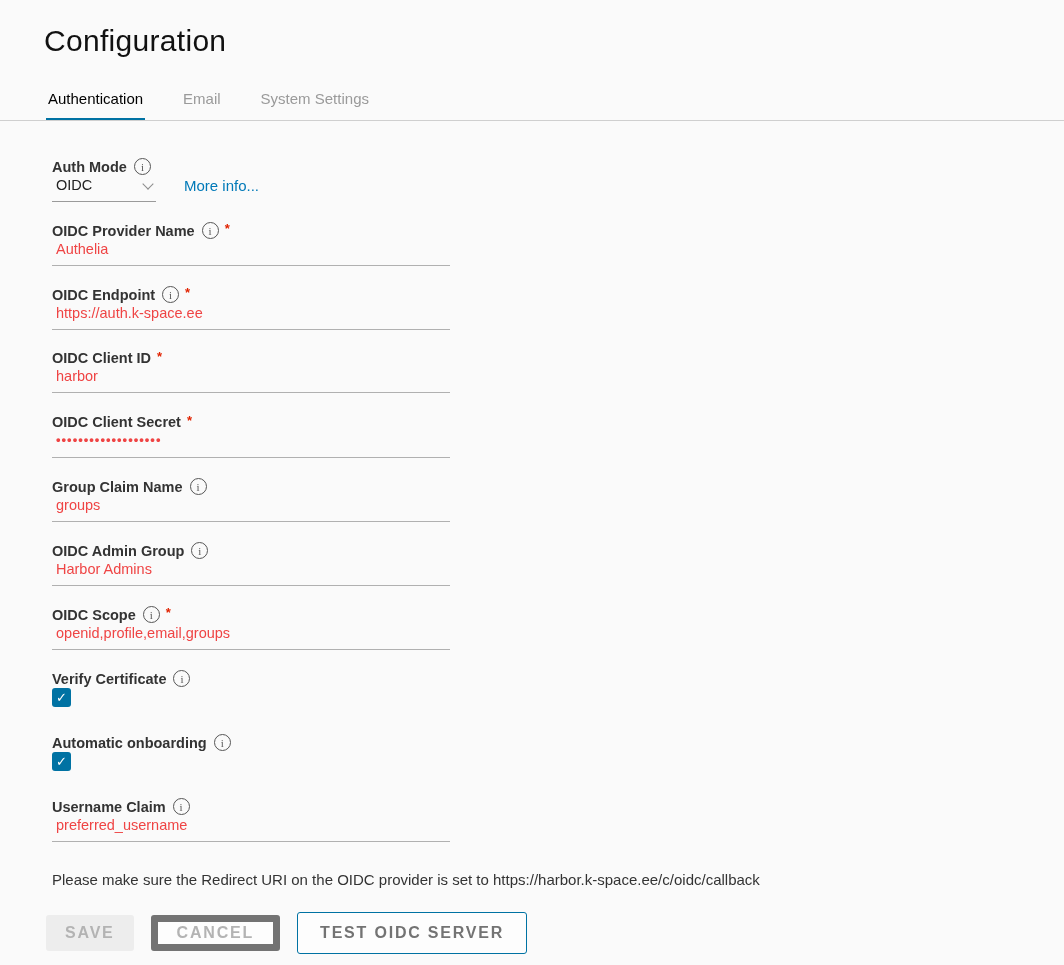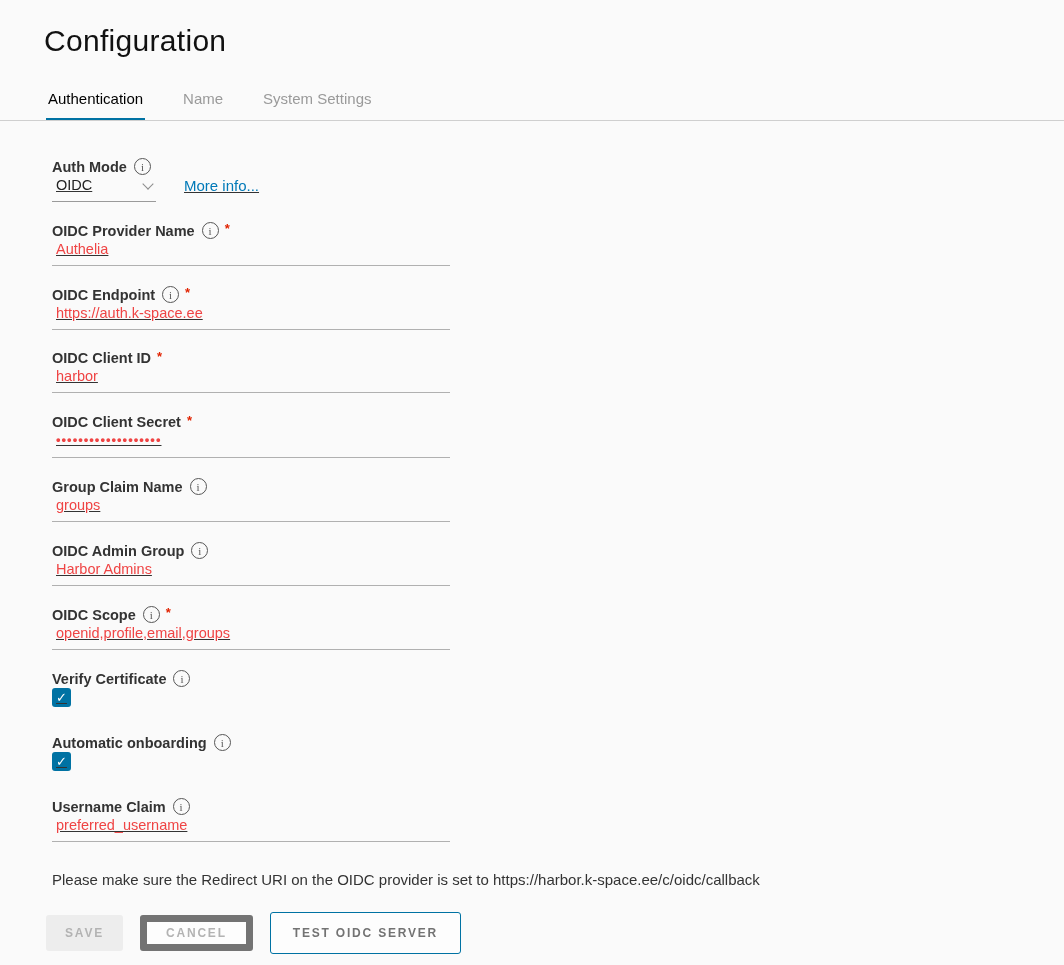--- a/index.html
+++ b/index.html
@@ -81,21 +81,21 @@
     cursor:pointer;
   }
   .required-mark {
     color:#e12200;
     font-size:13px;
     font-weight:700;
     margin-left:-1px;
     position:relative;
     top:-2px;
   }
-  .control-cell { display:flex; align-items:flex-start;text-decoration:underline; }
+  .control-cell { display:flex; align-items:flex-start; }
   .text-input {
     width:398px;
     border:none;
     outline:none;
     background:transparent;
     border-bottom:1px solid #b0b0b0;
     font-family:"Liberation Sans","DejaVu Sans",sans-serif;
     font-size:14.5px;
     color:#ef4444;
     padding:2px 4px 8px 4px;
@@ -152,21 +152,21 @@
   
   .button-bar {
     margin-left:2px;
     margin-top:24px;
     display:flex;
     align-items:center;
     gap:17px;
   }
   .btn {
     font-family:"Liberation Sans","DejaVu Sans",sans-serif;
-    font-size:12px;
+    font-size:16px;
     font-weight:600;
     letter-spacing:1.8px;
     border-radius:3px;
     height:36px;
     padding:0 19px;
     cursor:pointer;
     background:transparent;
     border:none;
   }
   .btn-save {
@@ -191,21 +191,21 @@
 </head>
 <body>
 
 <div class="page">
 
   <h1 class="page-title">Configuration</h1>
 
   <div class="tabs-wrap">
     <div class="tabs">
       <div class="tab active">Authentication</div>
-      <div class="tab">Name</div>
+      <div class="tab">Email</div>
       <div class="tab">System Settings</div>
     </div>
     <div class="tabs-rule"></div>
   </div>
 
   <div class="form">
 
     <div class="row">
       <div class="label-cell">
         <span class="field-label">Auth Mode</span>

